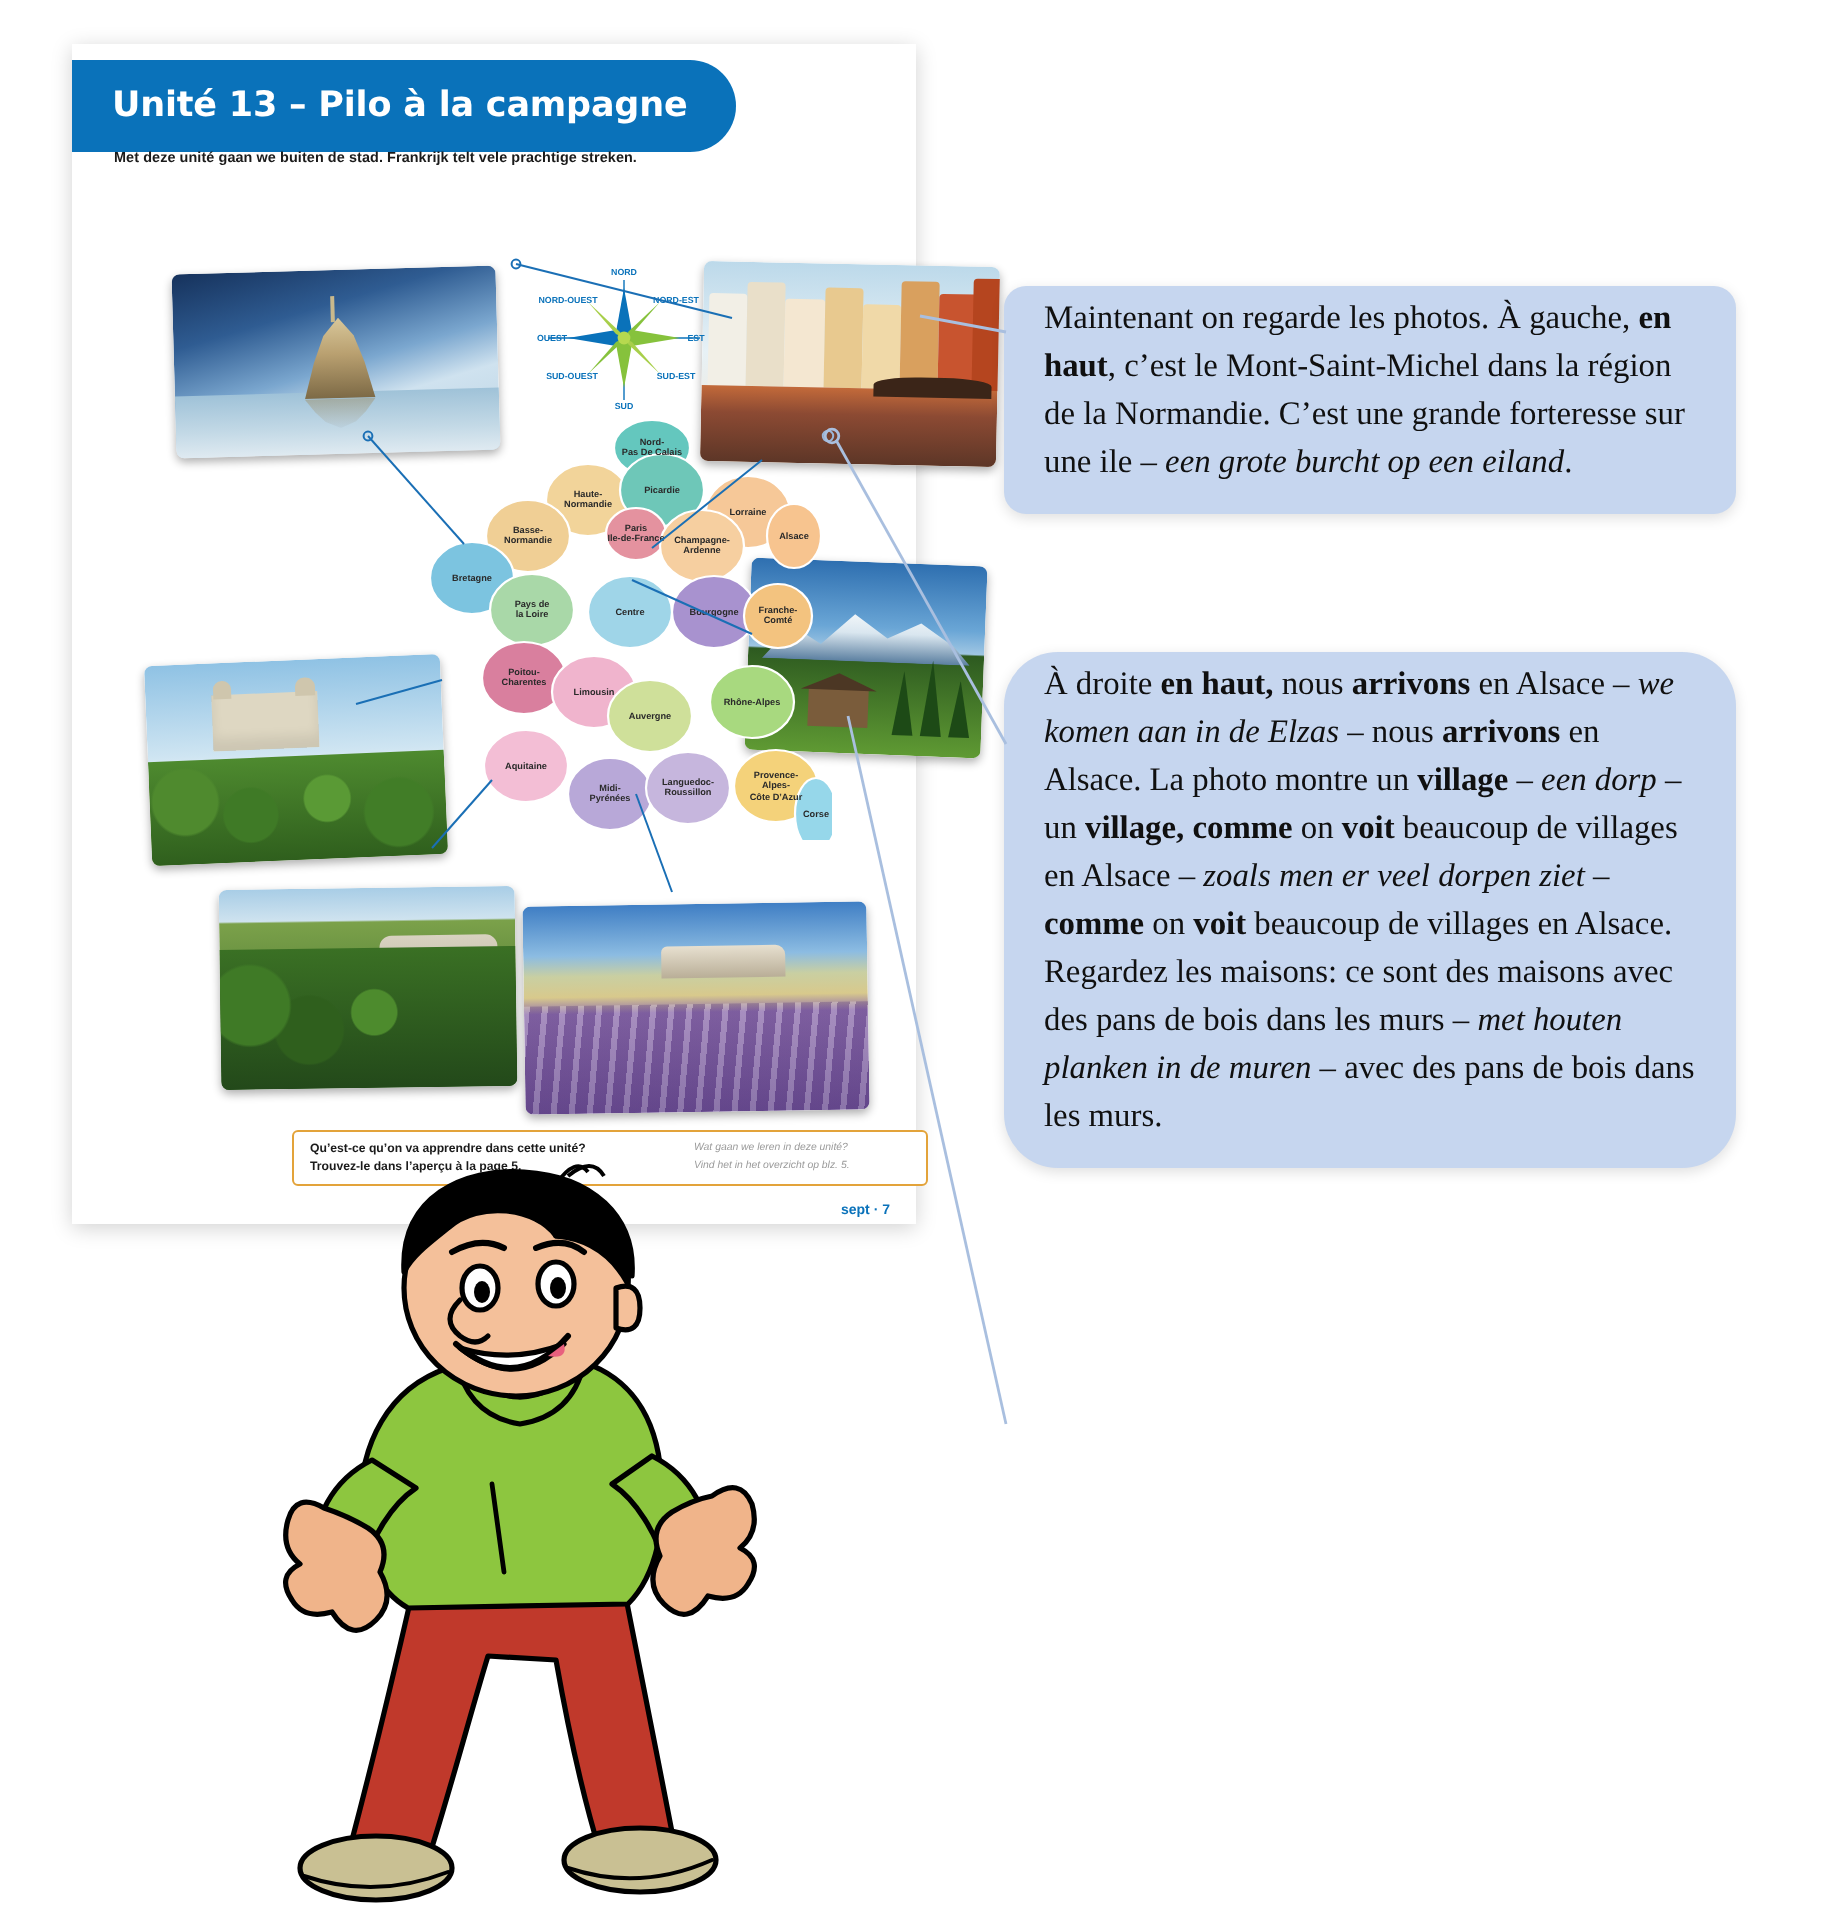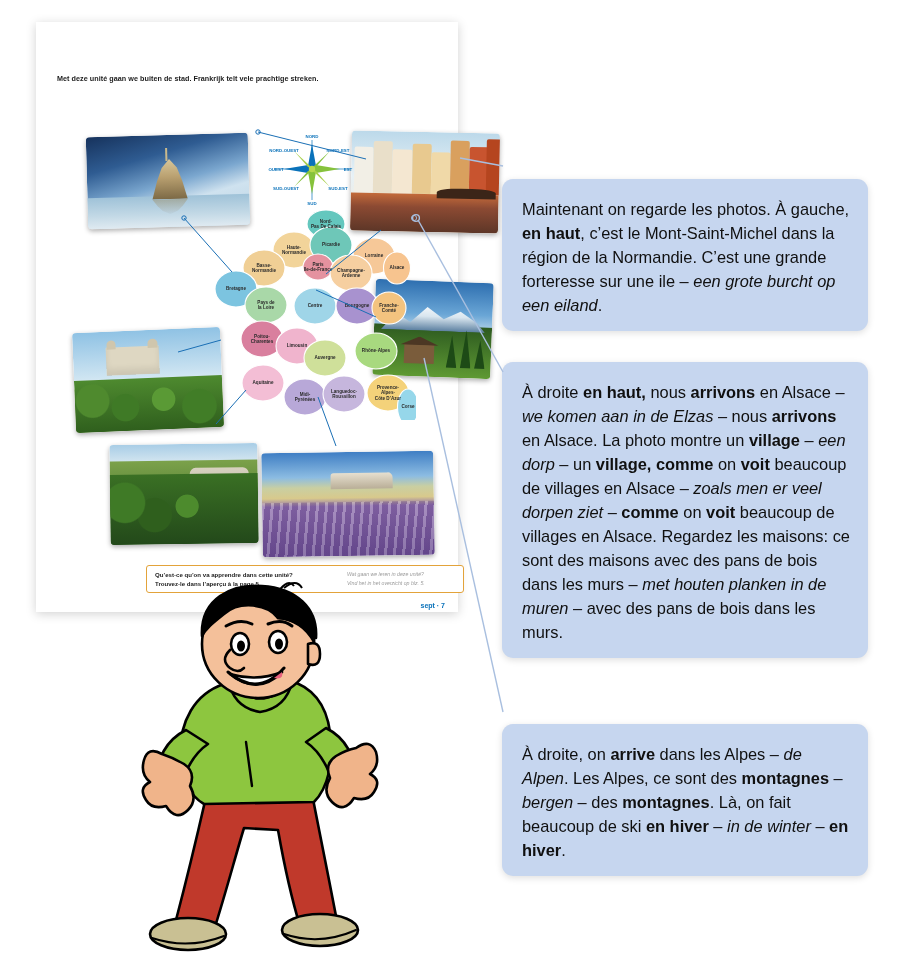--- a/index.html
+++ b/index.html
@@ -195,39 +195,41 @@
 
   
   .bubble {
     position:absolute;
     background:#c6d6ef;
     border-radius:11px;
     box-shadow: 0 2px 7px rgba(0,0,0,0.13);
     color:#101010;
     font-size:16.4px;
     line-height:1.465;
-    padding:18px 18px 14px 20px;
-    font-family: Liberation Sans, sans-serif;
-    margin-top: 36px;
+    padding:4px 18px 14px 20px;
+    font-family: Liberation Serif, serif;
   }
   .bubble b { font-weight:bold; }
   .bubble i { font-style:italic; }
   #bubble-1 { left:502px; top:143px; width:366px; }
-  #bubble-2 { left:502px; top:326px; width:366px; }
+  #bubble-2 { left:502px; top:326px; width:366px;border-radius:27px; }
   #bubble-3 { left:502px; top:688px; width:366px; }
 
   .connectors { position:absolute; left:0; top:0; width:915px; height:965px; pointer-events:none; }
 </style>
 </head>
 <body>
 
 <div id="root">
 
   <div class="page-card">
 
+    <div class="page-header">
+      <div class="page-header-title">Unité 13 – Pilo à la campagne</div>
+    </div>
 
     <div class="page-intro">Met deze unité gaan we buiten de stad. Frankrijk telt vele prachtige streken.</div>
 
     <div class="photo" id="photo-mont">
       <div class="ph-inner">
           <div class="sky"></div>
           <div class="water"></div>
           <div class="mount"></div>
           <div class="spire"></div>
           <div class="refl"></div>
@@ -458,21 +460,20 @@
       </g>
       <g stroke="#000" stroke-width="2" fill="none">
         <path d="M150 10 q10 -14 16 -6"></path>
         <path d="M156 6 q12 -10 18 0"></path>
       </g>
     </svg>
   </div>
 
   <div class="bubble" id="bubble-1">Maintenant on regarde les photos. À gauche, <b>en haut</b>, c’est le Mont-Saint-Michel dans la région de la Normandie. C’est une grande forteresse sur une ile – <i>een grote burcht op een eiland</i>.</div>
   <div class="bubble" id="bubble-2">À droite <b>en haut,</b> nous <b>arrivons</b> en Alsace – <i>we komen aan in de Elzas</i> – nous <b>arrivons</b> en Alsace. La photo montre un <b>village</b> – <i>een dorp</i> – un <b>village, comme</b> on <b>voit</b> beaucoup de villages en Alsace – <i>zoals men er veel dorpen ziet</i> – <b>comme</b> on <b>voit</b> beaucoup de villages en Alsace. Regardez les maisons: ce sont des maisons avec des pans de bois dans les murs – <i>met houten planken in de muren</i> – avec des pans de bois dans les murs.</div>
-  <div class="bubble" id="bubble-3">À droite, on <b>arrive</b> dans les Alpes – <i>de Alpen</i>. Les Alpes, ce sont des <b>montagnes</b> – <i>bergen</i> – des <b>montagnes</b>. Là, on fait beaucoup de ski <b>en hiver</b> – <i>in de winter</i> – <b>en hiver</b>.</div>
 
   <svg class="connectors" viewBox="0 0 915 965">
     <g stroke="#a9bfdf" stroke-width="1.4" fill="none">
       <line x1="460" y1="158" x2="503" y2="166"></line>
       <line x1="418" y1="220" x2="503" y2="372"></line>
       <line x1="424" y1="358" x2="503" y2="712"></line>
     </g>
     <circle cx="416" cy="218" r="3.4" fill="none" stroke="#a9bfdf" stroke-width="1.4"></circle>
   </svg>
 

